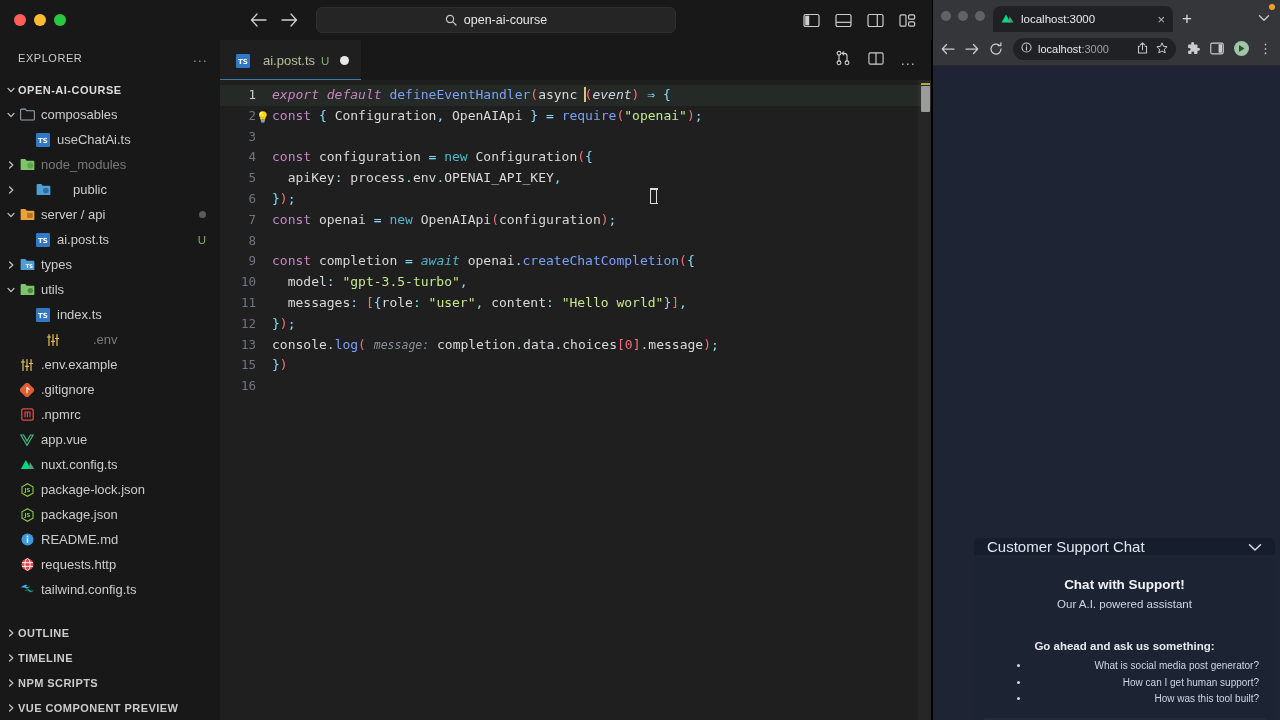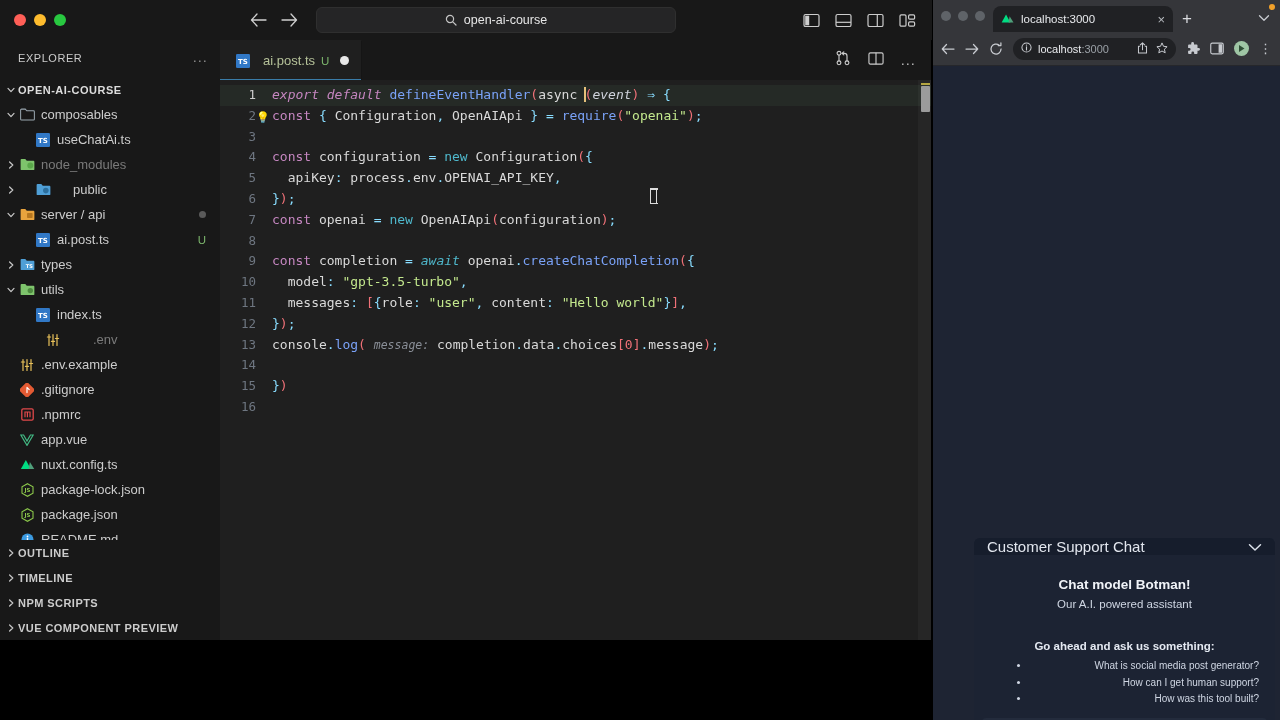--- a/index.html
+++ b/index.html
@@ -8,21 +8,21 @@
     overflow: hidden;
     background: #000;
     font-family: "Liberation Sans", sans-serif;
     -webkit-font-smoothing: antialiased;
   }
   #root { position: relative; width: 1280px; height: 720px; }
 
   
   .vscode {
     position: absolute; left: 0; top: 0;
-    width: 932px; height: 640px;
+    width: 932px; height: 720px;
     background: #1f1f1f;
     display: flex; flex-direction: column;
   }
   .vs-titlebar {
     height: 40px; background: #181818;
     display: flex; align-items: center;
     position: relative; flex: 0 0 40px;
   }
   .traffic { display: flex; gap: 8px; padding-left: 14px; align-items: center; }
   .tl { width: 12px; height: 12px; border-radius: 50%; }
@@ -691,24 +691,20 @@
             <div class="cline">
               <span class="gutter">12</span>
               <span class="ctext"><span class="k-punc">}</span><span class="k-brk">)</span><span class="k-punc">;</span></span>
             </div>
 
             <div class="cline">
               <span class="gutter">13</span>
               <span class="ctext"><span class="k-white">console</span><span class="k-punc">.</span><span class="k-fn">log</span><span class="k-brk">(</span> <span class="k-hint">message:</span> <span class="k-white">completion</span><span class="k-punc">.</span><span class="k-white">data</span><span class="k-punc">.</span><span class="k-white">choices</span><span class="k-brk">[</span><span class="k-num">0</span><span class="k-brk">]</span><span class="k-punc">.</span><span class="k-white">message</span><span class="k-brk">)</span><span class="k-punc">;</span></span>
             </div>
 
-            <div class="cline">
-              <span class="gutter">14</span>
-              <span class="ctext"> </span>
-            </div>
 
             <div class="cline">
               <span class="gutter">15</span>
               <span class="ctext"><span class="k-punc">}</span><span class="k-brk">)</span></span>
             </div>
 
             <div class="cline">
               <span class="gutter">16</span>
               <span class="ctext"> </span>
             </div>
@@ -818,21 +814,21 @@
       <div class="chatwidget">
         <div class="chat-header">
           <span>Customer Support Chat</span>
           <span>
             <svg width="14" height="9" viewBox="0 0 14 9">
                 <path d="M1.5 1.7 L7 7 L12.5 1.7" stroke="#dbe1ea" stroke-width="1.5" fill="none" stroke-linecap="round" stroke-linejoin="round"></path>
               </svg>
           </span>
         </div>
         <div class="chat-body">
-          <div class="chat-title">Chat model Botman!</div>
+          <div class="chat-title">Chat with Support!</div>
           <div class="chat-sub">Our A.I. powered assistant</div>
           <div class="chat-prompt">Go ahead and ask us something:</div>
           <ul class="chat-list">
             <li>What is social media post generator?</li>
             <li>How can I get human support?</li>
             <li>How was this tool built?</li>
           </ul>
         </div>
         <div class="chat-input">
           <span>Type your message</span>

